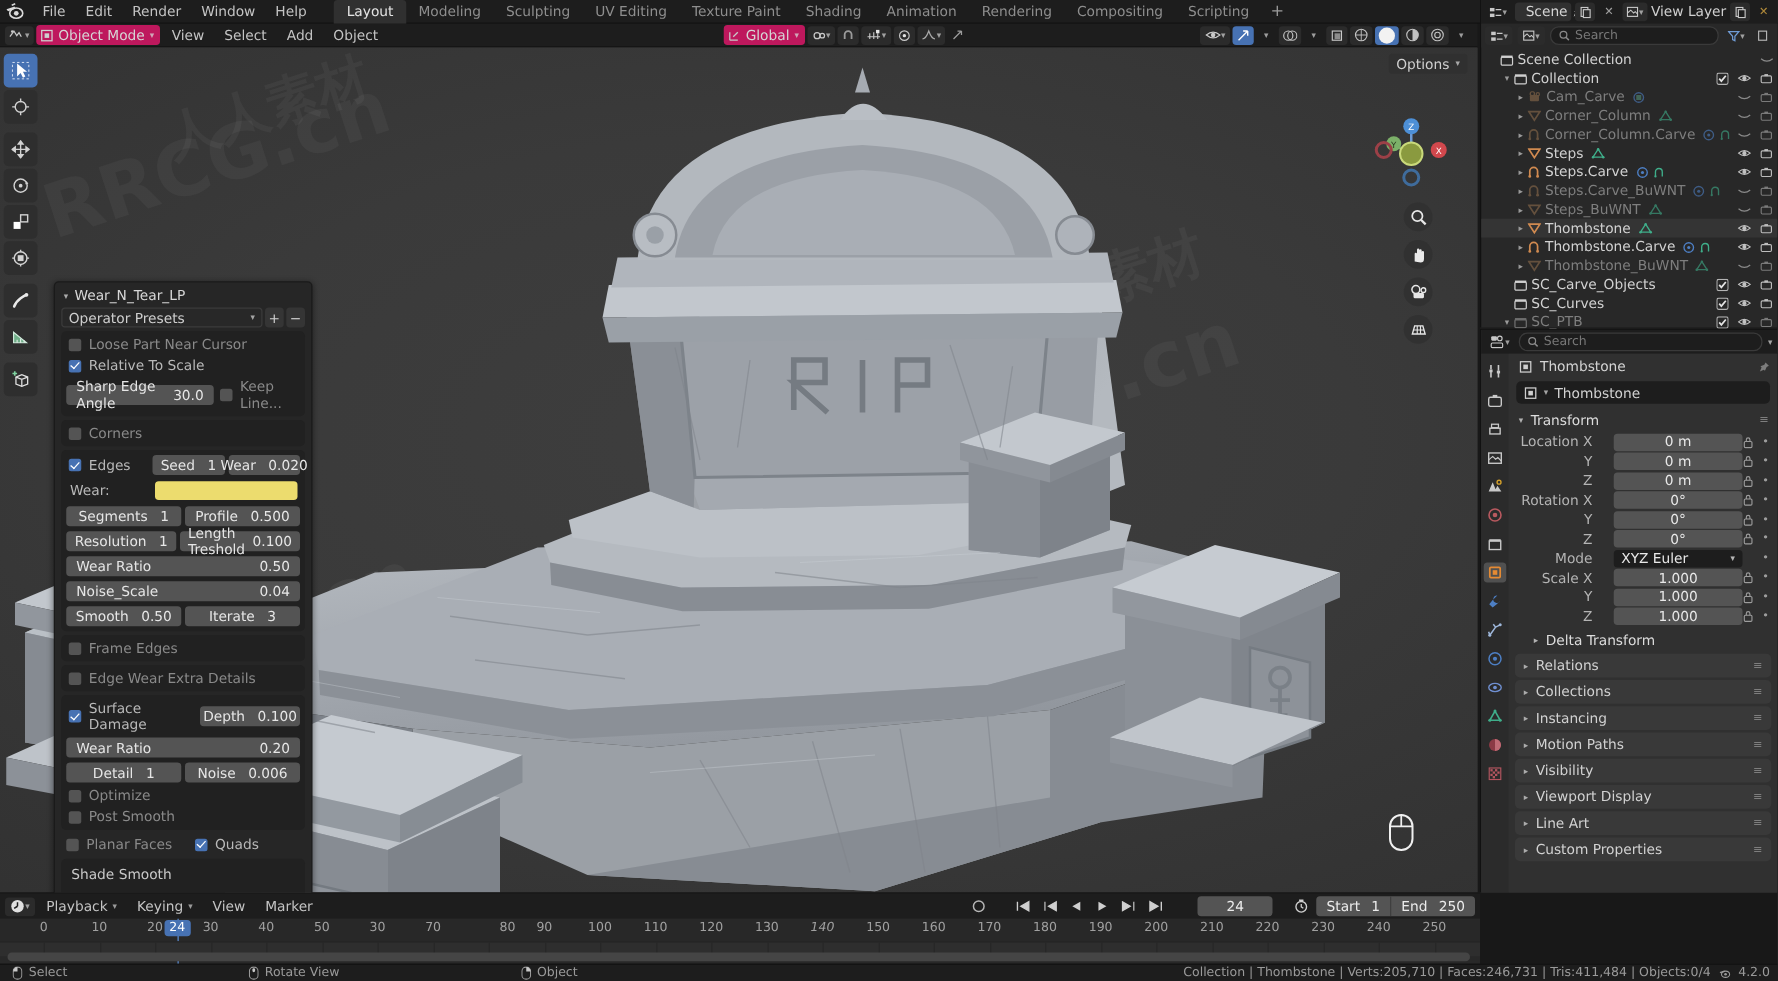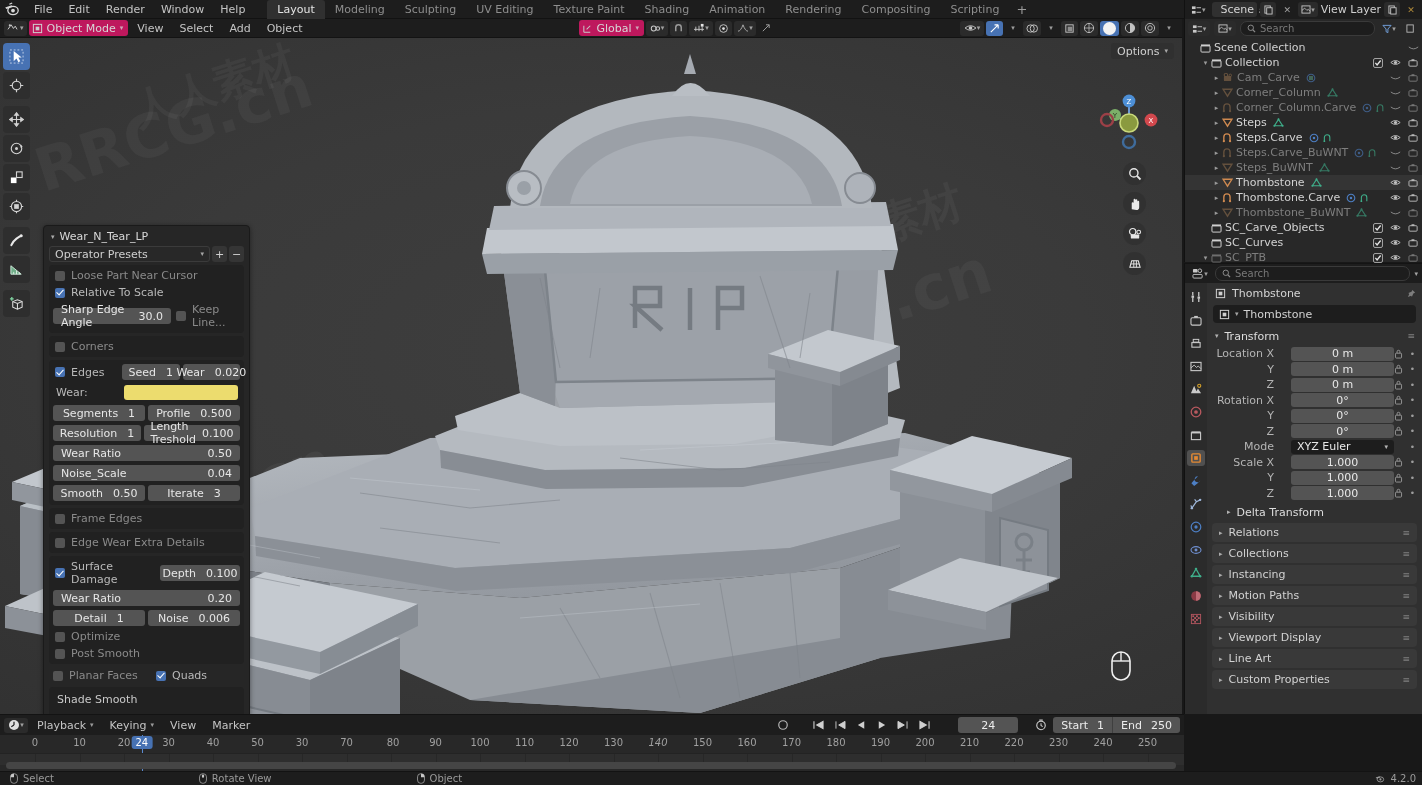--- a/index.html
+++ b/index.html
@@ -1776,21 +1776,21 @@
 
     <div class="ruler" id="tl-ruler">
         <span class="tick" style="left: 35px;">0</span>
         <span class="tick" style="left: 79.5px;">10</span>
         <span class="tick" style="left: 124px;">20</span>
         <span class="tick" style="left: 168.5px;">30</span>
         <span class="tick" style="left: 213px;">40</span>
         <span class="tick" style="left: 257.5px;">50</span>
         <span class="tick" style="left: 302px;">30</span>
         <span class="tick" style="left: 346.5px;">70</span>
-        <span class="tick" style="left: 393px;">80</span>
+        <span class="tick" style="left: 406px;">80</span>
         <span class="tick" style="left: 435.5px;">90</span>
         <span class="tick" style="left: 480px;">100</span>
         <span class="tick" style="left: 524.5px;">110</span>
         <span class="tick" style="left: 569px;">120</span>
         <span class="tick" style="left: 613.5px;">130</span>
         <span class="tick" style="left: 658px; font-style: italic;">140</span>
         <span class="tick" style="left: 702.5px;">150</span>
         <span class="tick" style="left: 747px;">160</span>
         <span class="tick" style="left: 791.5px;">170</span>
         <span class="tick" style="left: 836px;">180</span>
@@ -1853,20 +1853,21 @@
       </span>
       <span class="mouse-hint" style="margin-left:145px;">
         <svg width="8" height="11" viewBox="0 0 9 12">
             <rect x="0.6" y="0.6" width="7.8" height="10.8" rx="3.6" fill="none" stroke="#9a9a9a" stroke-width="1"></rect>
             <path d="M8.4 4.6 L4.5 4.6 L4.5 0.6 A3.6 3.6 0 0 1 8.4 4.2 Z" fill="#c8c8c8"></path>
           </svg>
         <span>Object</span>
       </span>
     </div>
     <div class="status-right">
+      <span>Collection | Thombstone | Verts:205,710 | Faces:246,731 | Tris:411,484 | Objects:0/4</span>
       <span>
         <svg width="10" height="9" viewBox="0 0 11 10">
             <ellipse cx="6" cy="6" rx="3.6" ry="2.8" fill="none" stroke="#9a9a9a" stroke-width="1"></ellipse>
             <circle cx="6" cy="6" r="1.2" fill="#9a9a9a"></circle>
             <path d="M0.8 4 L5 2.6 L5.6 3.8 L1.4 5.1 Z" fill="#9a9a9a"></path>
           </svg>
       </span>
       <span>4.2.0</span>
     </div>
   </div>

